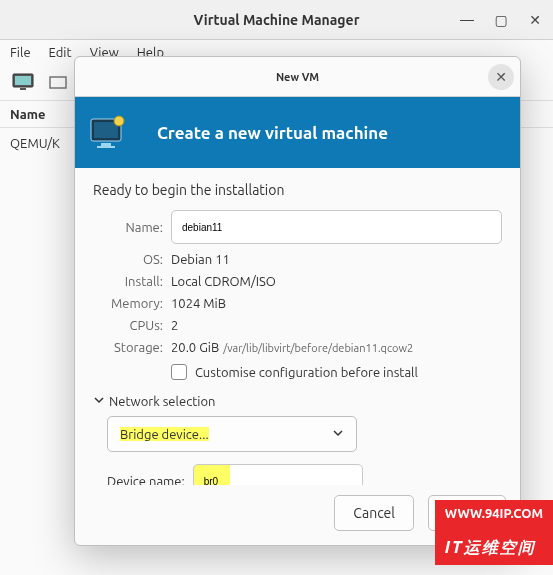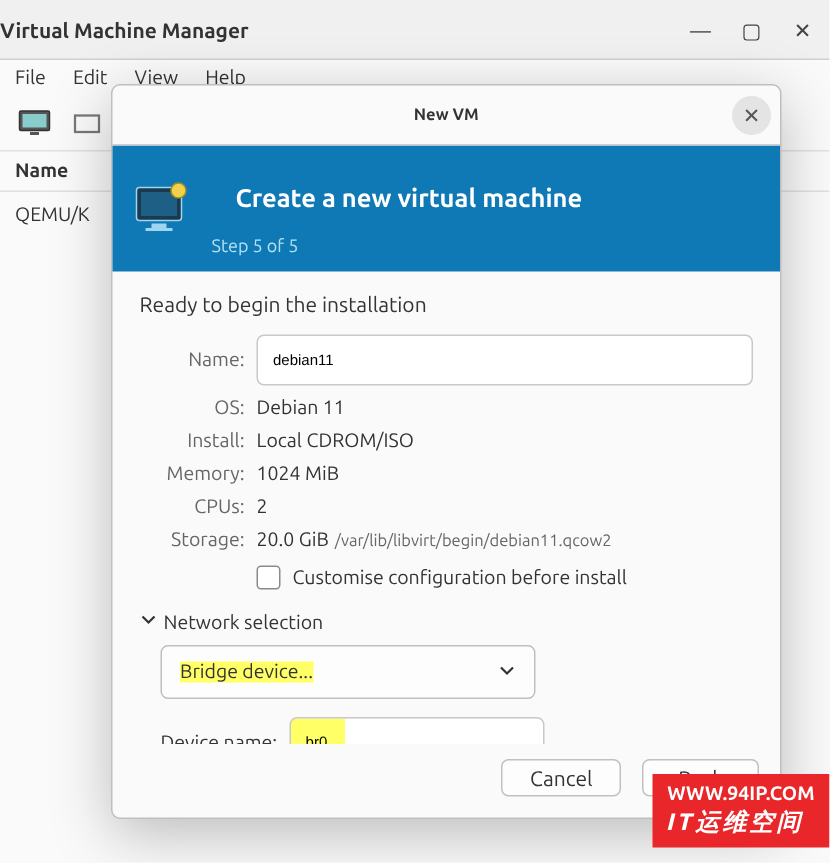--- a/index.html
+++ b/index.html
@@ -12,21 +12,21 @@
     width: 553px;
     height: 575px;
     overflow: hidden;
     position: relative;
   }
   .titlebar {
     height: 40px;
     background: #f0f0f0;
     display: flex;
     align-items: center;
-    justify-content: flex-start;
+    justify-content: center;
     position: relative;
     border-bottom: 1px solid #d0d0d0;
   }
   .titlebar .title {
     font-weight: 700;
     font-size: 14px;
   }
   .win-controls {
     position: absolute;
     right: 6px;
@@ -234,21 +234,21 @@
     width: 170px;
   }
   .dialog-footer {
     padding: 10px 14px 14px 14px;
     display: flex;
     justify-content: flex-end;
     gap: 14px;
   }
   .btn {
     min-width: 78px;
-    height: 25px;
+    height: 36px;
     border: 1px solid #c0c0c0;
     border-radius: 5px;
     background: #fdfdfd;
     font-size: 14px;
     color: #333;
     cursor: pointer;
     display:flex;align-items:center;justify-content:center;
     padding:0 18px;
   }
   
@@ -259,21 +259,21 @@
     background: #e9272a;
     color: #fff;
     font-weight: 700;
     font-size: 13px;
     padding: 6px 10px;
   }
   .watermark .sub {
     font-size: 16px;
     letter-spacing: 2px;
     font-weight: 800;
-    margin-top: 2px;
+    margin-top: 18px;
     font-style: italic;
   }
 </style>
 </head>
 <body>
 
 <div class="titlebar">
   <div class="title">Virtual Machine Manager</div>
   <div class="win-controls">
     <div class="wc">—</div>
@@ -316,42 +316,41 @@
       <svg width="40" height="36">
         <rect x="2" y="4" width="30" height="22" rx="2" fill="#1a3a52" stroke="#9fd6ef"></rect>
         <rect x="5" y="7" width="24" height="16" fill="#1e5f86"></rect>
         <rect x="12" y="28" width="10" height="3" fill="#9fd6ef"></rect>
         <rect x="8" y="31" width="18" height="2" fill="#9fd6ef"></rect>
         <circle cx="30" cy="6" r="5" fill="#f0d24b" stroke="#a88d20"></circle>
       </svg>
     </div>
     <div>
       <h1>Create a new virtual machine</h1>
-      <div class="step">Step 5 of 5</div>
     </div>
   </div>
   <div class="dialog-body">
     <div class="ready-line">Ready to begin the installation</div>
     <div class="form-grid">
       <div class="lbl">Name:</div>
       <div class="val">
         <input type="text" value="debian11" style="">
       </div>
       <div class="lbl">OS:</div>
       <div class="val">Debian 11</div>
       <div class="lbl">Install:</div>
       <div class="val">Local CDROM/ISO</div>
       <div class="lbl">Memory:</div>
       <div class="val">1024 MiB</div>
       <div class="lbl">CPUs:</div>
       <div class="val">2</div>
       <div class="lbl">Storage:</div>
       <div class="val storage-row">
         <span>20.0 GiB</span>
-        <span class="storage-path">/var/lib/libvirt/begin/debian11.qcow2</span>
+        <span class="storage-path">/var/lib/libvirt/before/debian11.qcow2</span>
       </div>
       <div></div>
       <div class="custom-row">
         <div class="chk"></div>
         <span>Customise configuration before install</span>
       </div>
     </div>
 
     <div class="network-sec">
       <div class="expander">

